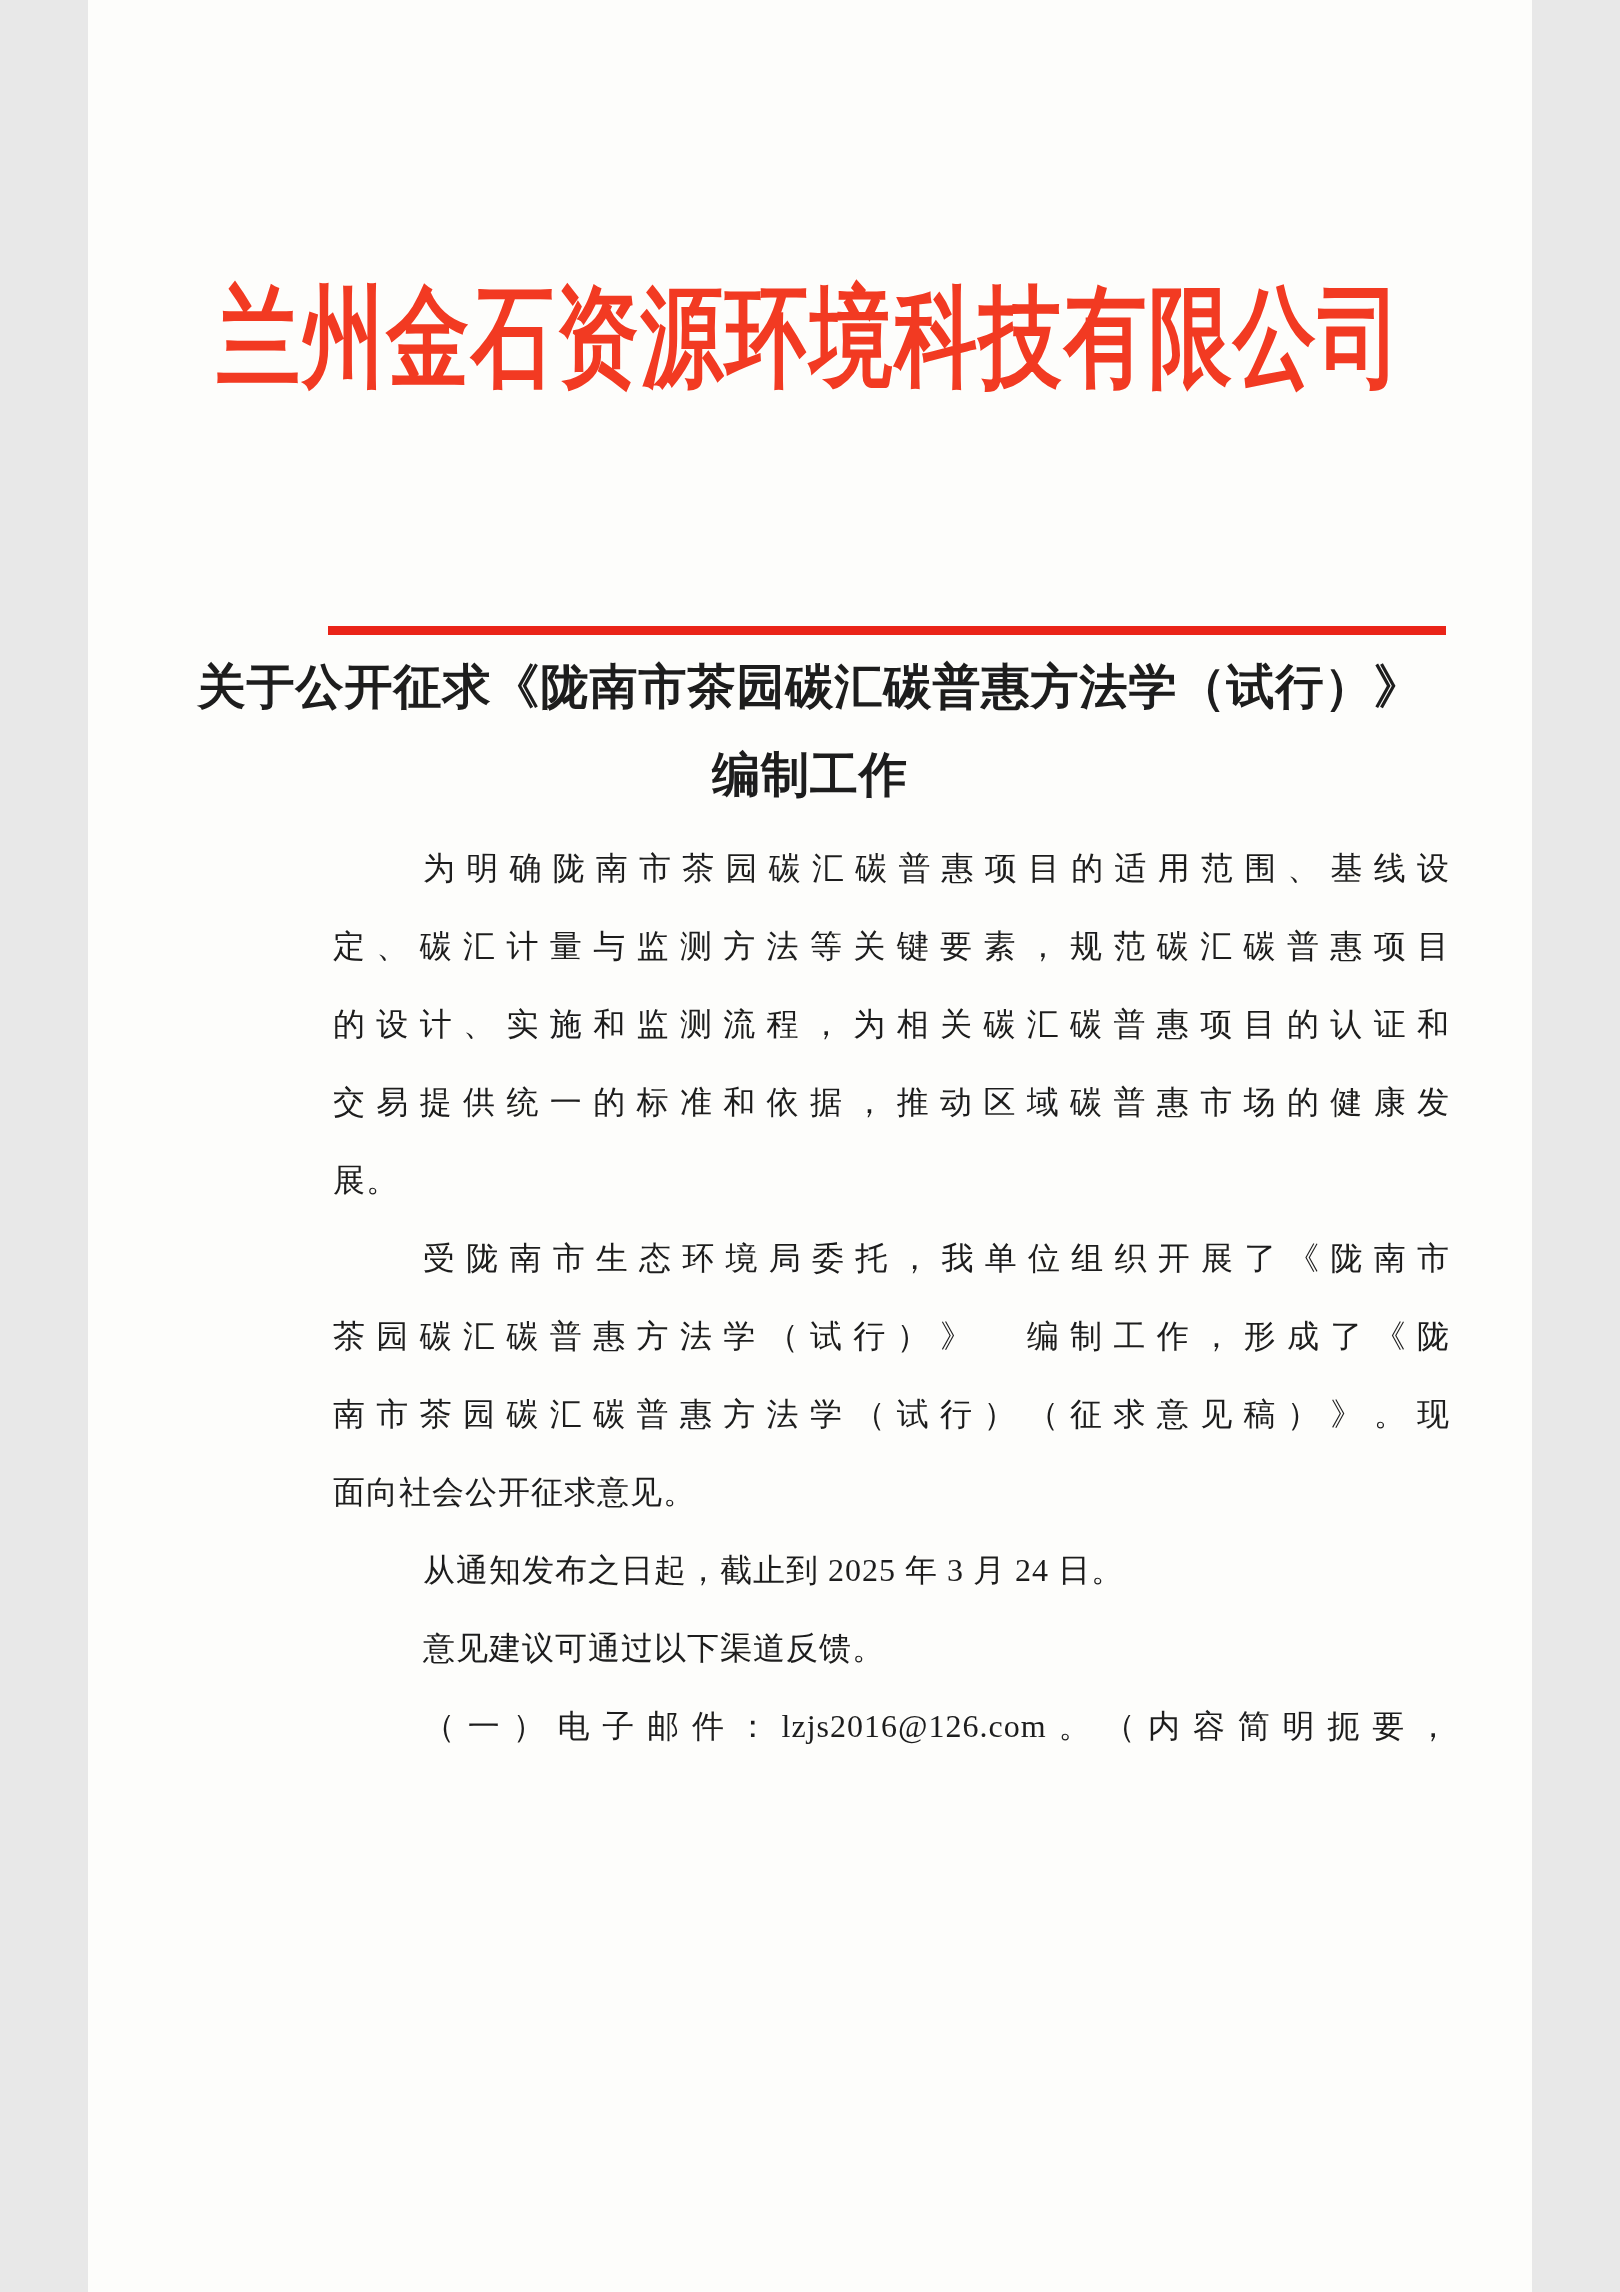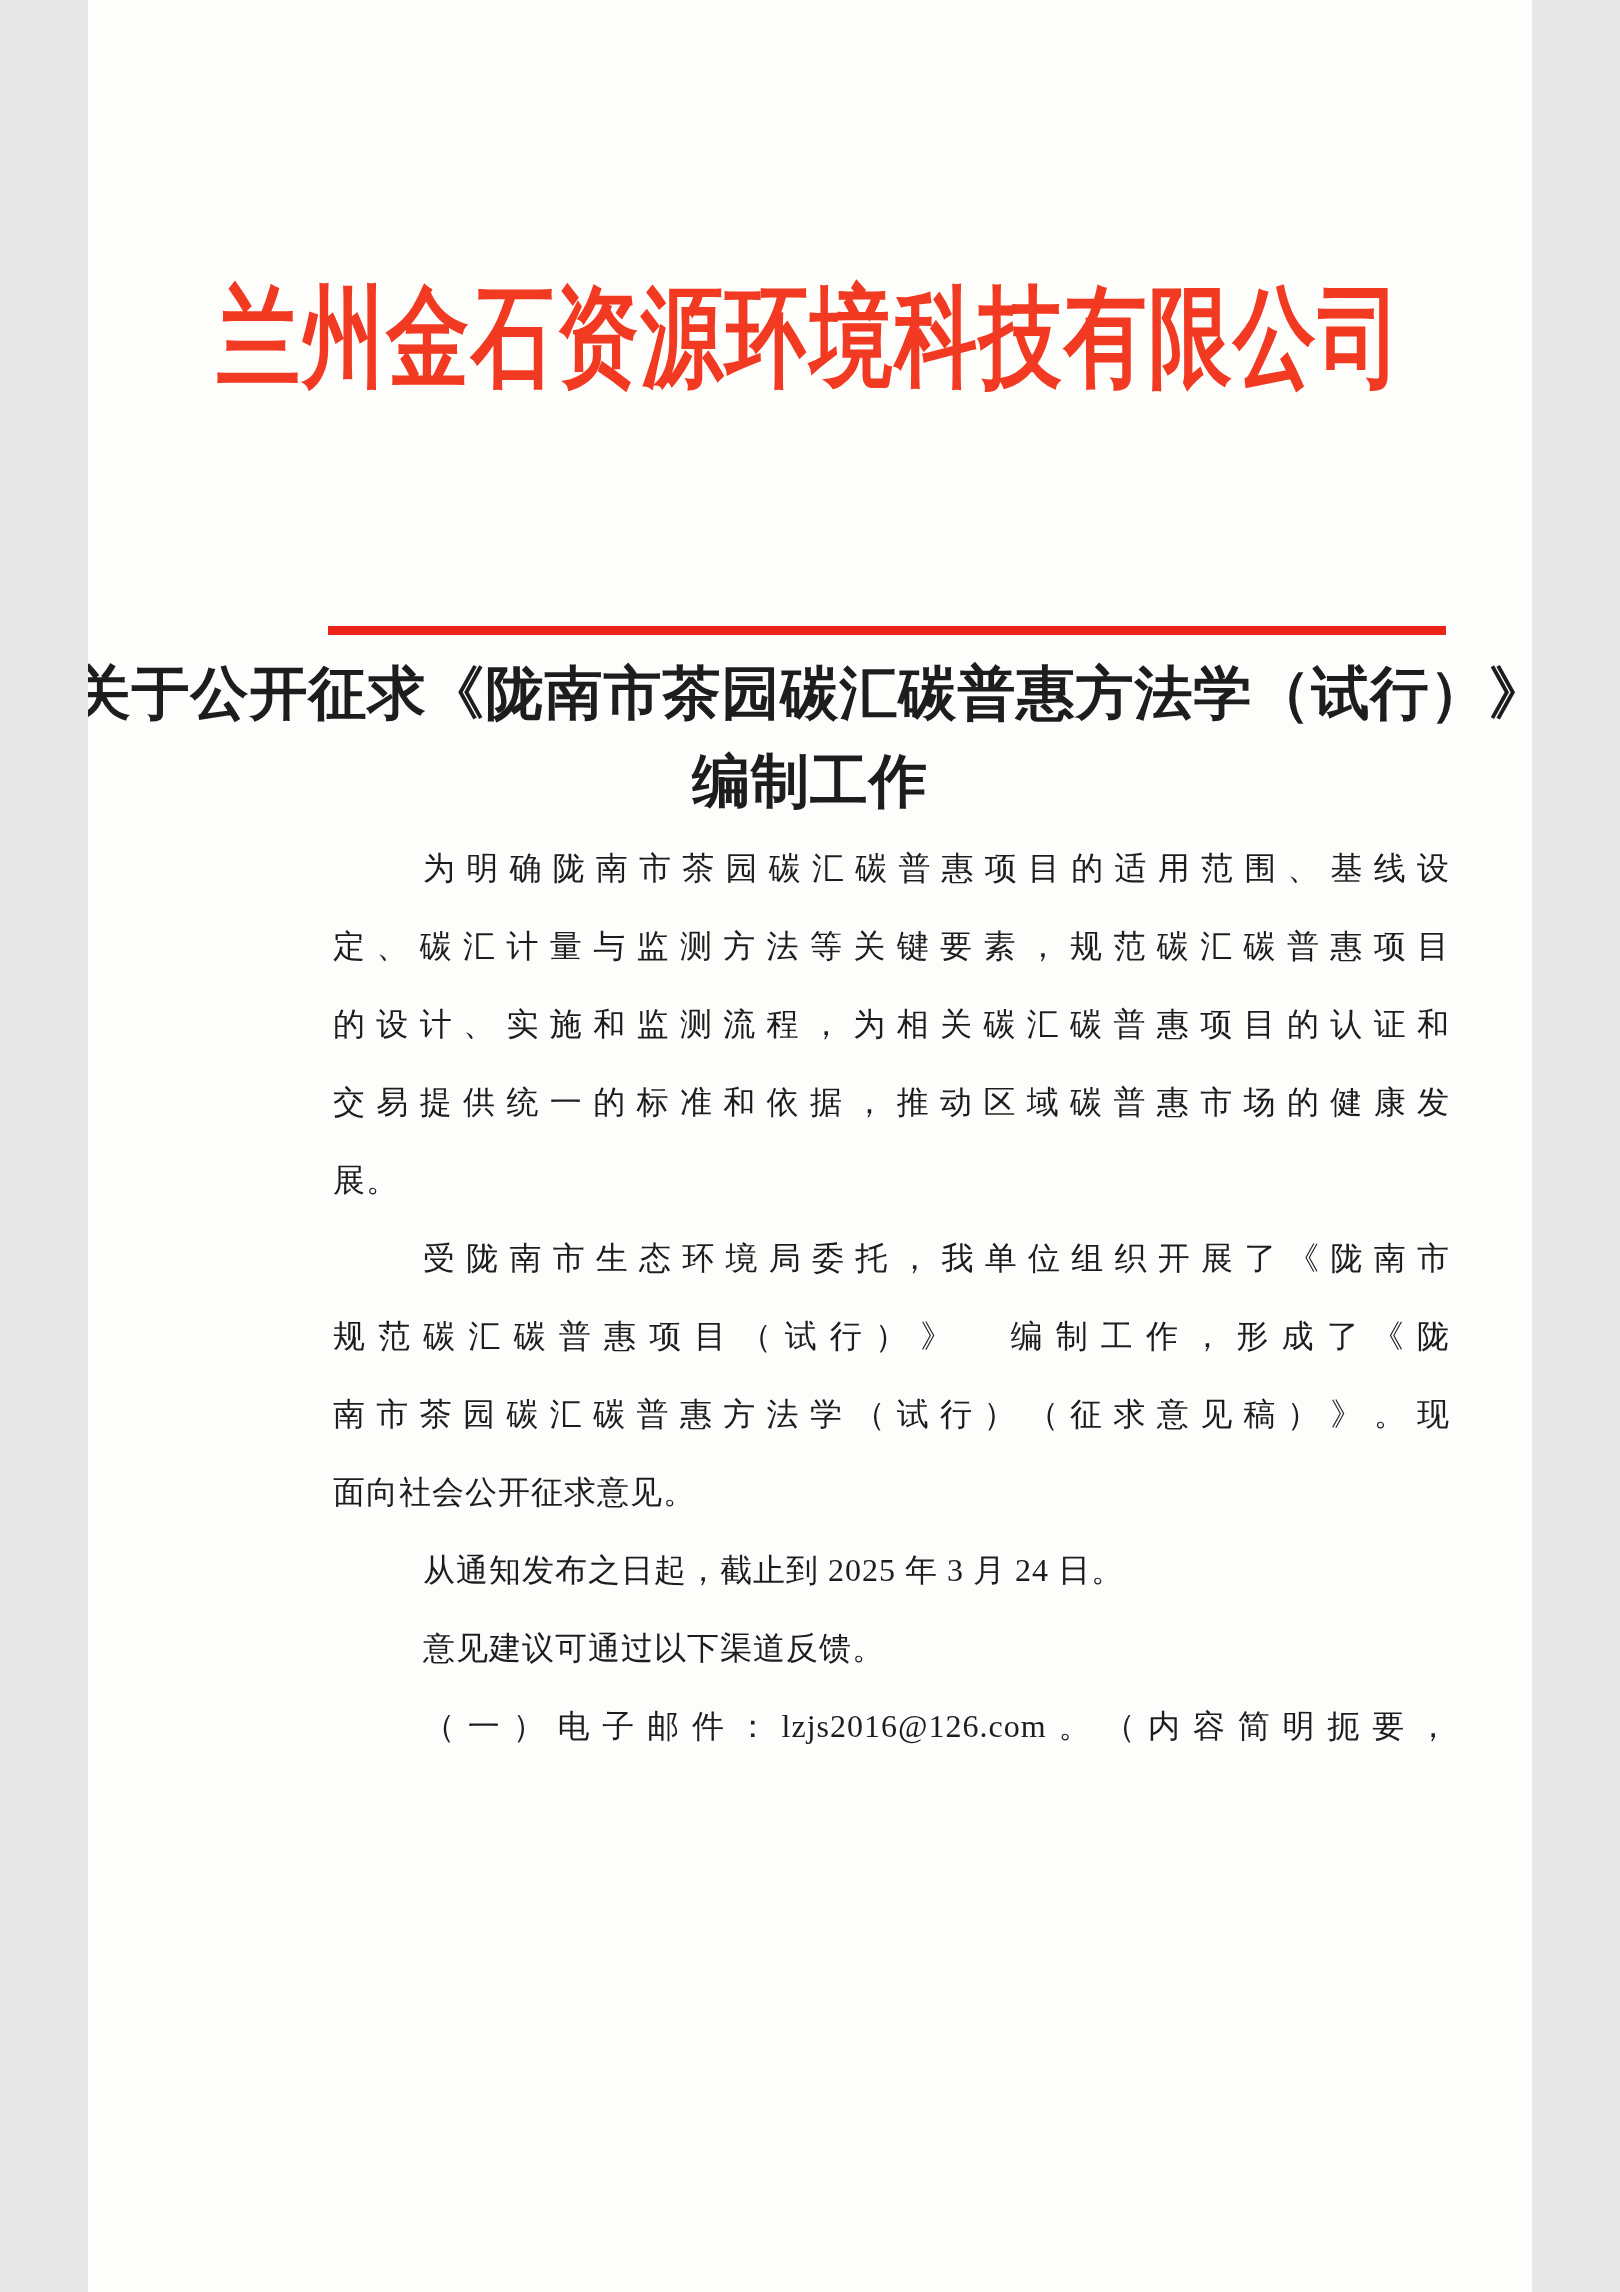--- a/index.html
+++ b/index.html
@@ -38,21 +38,21 @@
     width: 1118px;
     height: 8.8px;
     background: var(--rule-red, #ea2418);
   }
   .title-line {
     position: absolute;
     left: 50%;
     transform: translateX(-50%);
     white-space: nowrap;
     font-weight: bold;
-    font-size: 58px;
+    font-size: 48px;
     letter-spacing: 1px;
     color: var(--text-black, #1d1d1d);
     font-family: "Liberation Serif", "DejaVu Serif", serif;
   }
   .title-line.first { top: 655px; }
   .title-line.second { top: 743px; }
   .body-block {
     position: absolute;
     top: 829px;
     left: 245px;
@@ -91,21 +91,21 @@
 
   <div class="title-line second">编制工作</div>
 
   <div class="body-block" id="body-lines">
       <div class="line indent full">为明确陇南市茶园碳汇碳普惠项目的适用范围、基线设</div>
       <div class="line full">定、碳汇计量与监测方法等关键要素，规范碳汇碳普惠项目</div>
       <div class="line full">的设计、实施和监测流程，为相关碳汇碳普惠项目的认证和</div>
       <div class="line full">交易提供统一的标准和依据，推动区域碳普惠市场的健康发</div>
       <div class="line">展。</div>
       <div class="line indent full">受陇南市生态环境局委托，我单位组织开展了《陇南市</div>
-      <div class="line full">规范碳汇碳普惠项目（试行）》　编制工作，形成了《陇</div>
+      <div class="line full">茶园碳汇碳普惠方法学（试行）》　编制工作，形成了《陇</div>
       <div class="line full">南市茶园碳汇碳普惠方法学（试行）（征求意见稿）》。现</div>
       <div class="line">面向社会公开征求意见。</div>
       <div class="line indent">从通知发布之日起，截止到 2025 年 3 月 24 日。</div>
       <div class="line indent">意见建议可通过以下渠道反馈。</div>
       <div class="line indent full">（一）电子邮件：lzjs2016@126.com。（内容简明扼要，</div>
     </div>
 </div>
 
 
 </body></html>

